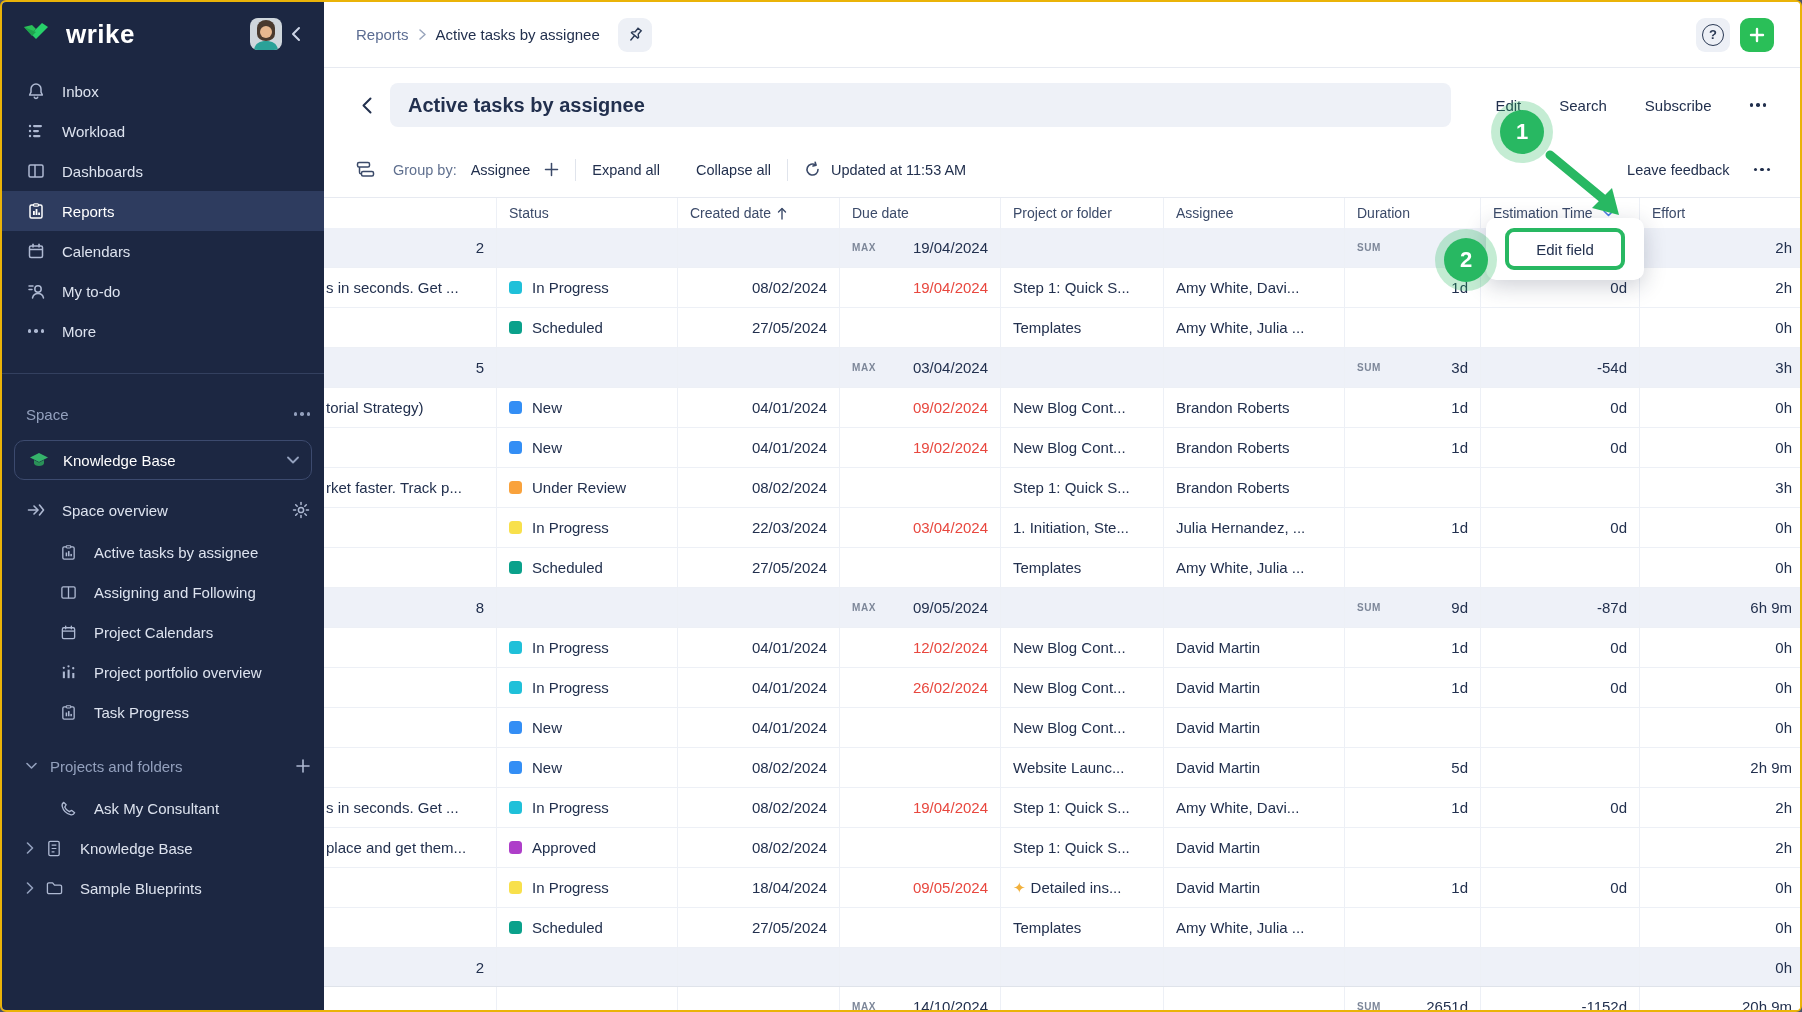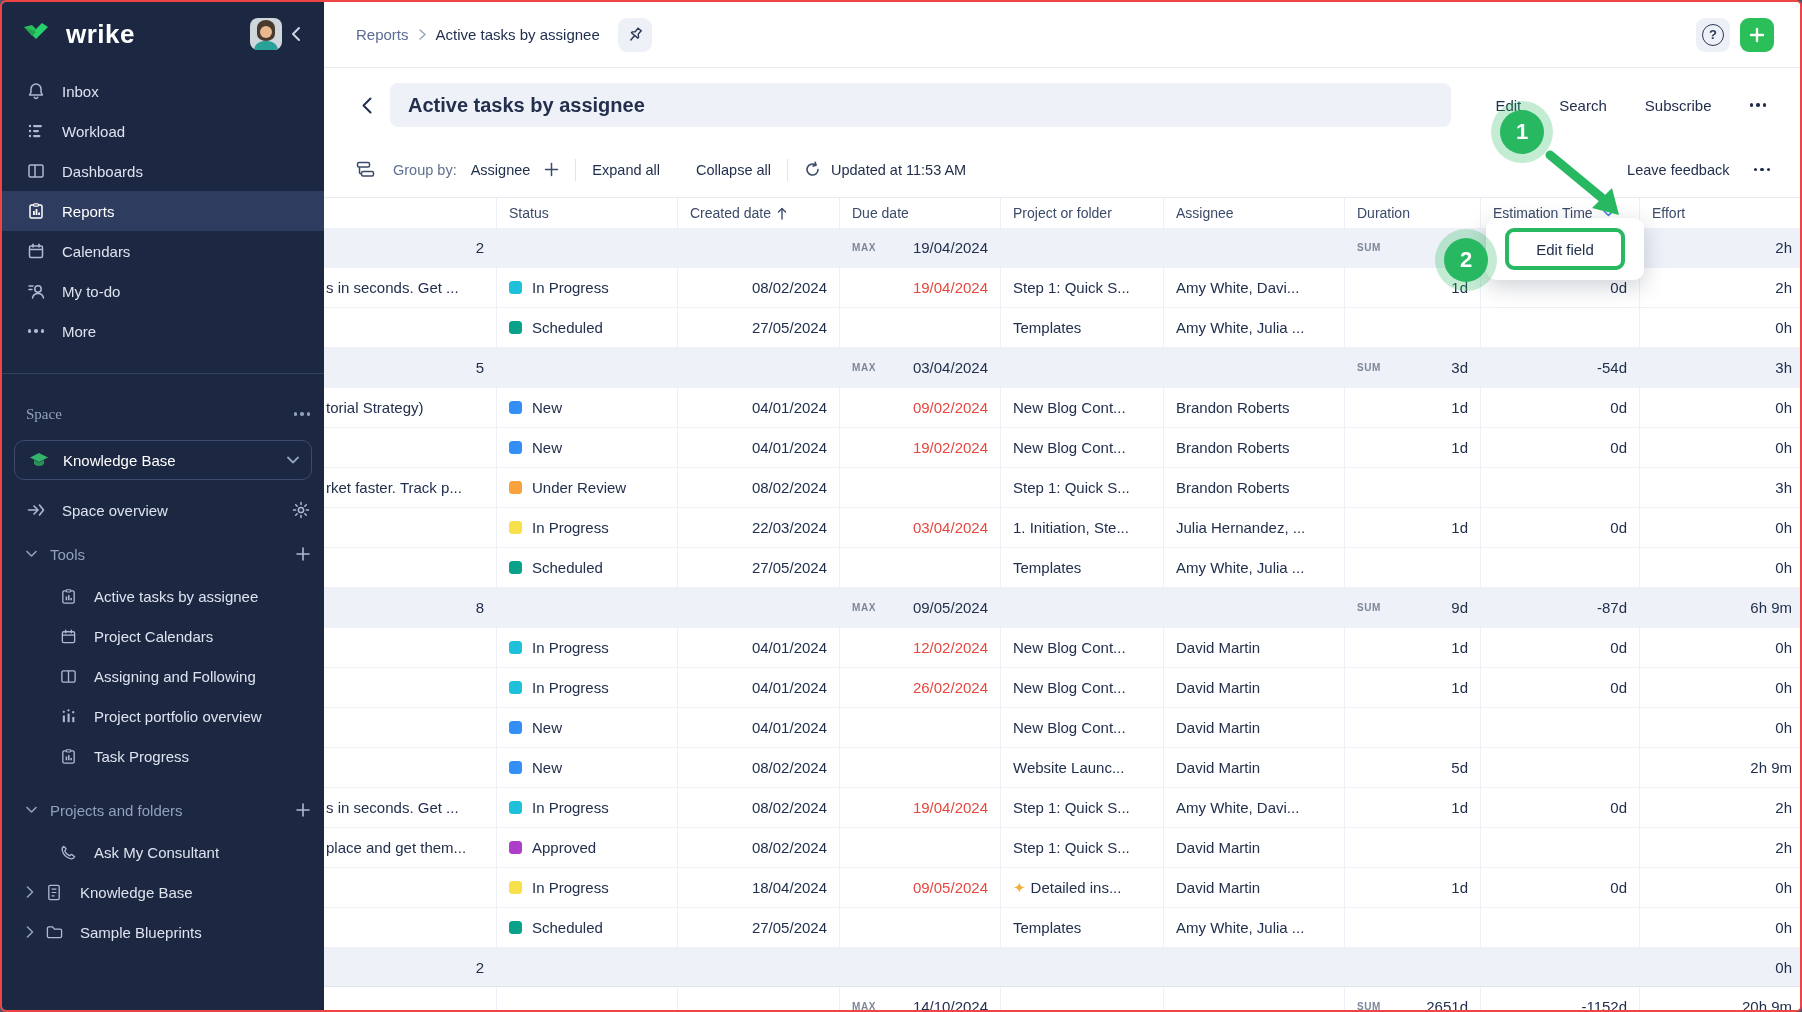--- a/index.html
+++ b/index.html
@@ -1,18 +1,18 @@
 <!DOCTYPE html>
 <html><head>
 <meta charset="utf-8">
 <style>
   * { box-sizing: border-box; margin: 0; padding: 0; }
   html,body { background:#4a5568; }
   body { font-family: "Liberation Sans", "DejaVu Sans", sans-serif; }
-  #app{ position:relative; width:1802px; height:1012px; background:#fff; border:2px solid #ef4444;
+  #app{ position:relative; width:1802px; height:1012px; background:#fff; border:2px solid #eab308;
         border-radius:6px; overflow:hidden; }
 
   
   .sidebar{ position:absolute; left:0; top:0; width:322px; height:100%; background:#1c2742; color:#dde3ef; z-index:10;}
   .sb-head{ height:64px; display:flex; align-items:center; padding:0 14px 0 20px; }
   .logo{ display:flex; align-items:center; gap:10px; flex:1; }
   .logo-text{ color:#fff; font-size:26px; font-weight:700; letter-spacing:.5px; }
   .avatar{ width:32px; height:32px; border-radius:8px; overflow:hidden; flex:0 0 auto; }
   .sb-collapse{ width:28px; display:flex; justify-content:center; color:#cdd5e6; font-size:20px; cursor:pointer;}
   .sb-item{ height:40px; display:flex; align-items:center; padding:0 14px 0 24px; font-size:15px; color:#dde3ef; cursor:pointer;}
@@ -203,21 +203,21 @@
               <i></i>
               <i></i>
             </span>
           </span>
         <span class="lbl">More</span>
       </div>
     </div>
 
     <div class="sb-divider"></div>
 
-    <div class="sb-sec" style="margin-top:18px;font-family:Liberation Serif, serif;">
+    <div class="sb-sec" style="margin-top:18px;">
       <span class="lbl">Space</span>
       <span class="dots" style="color:#93a0bd;">
           <i></i>
           <i></i>
           <i></i>
         </span>
     </div>
 
     <div class="kb-pill">
       <svg class="i" width="20" height="16" viewBox="0 0 20 16">
@@ -249,62 +249,52 @@
               <line x1="14.4" y1="9" x2="16.5" y2="9"></line>
               <line x1="3.7" y1="3.7" x2="5.2" y2="5.2"></line>
               <line x1="12.8" y1="12.8" x2="14.3" y2="14.3"></line>
               <line x1="3.7" y1="14.3" x2="5.2" y2="12.8"></line>
               <line x1="12.8" y1="5.2" x2="14.3" y2="3.7"></line>
             </g>
           </svg>
         </span>
     </div>
 
-    <div class="sb-sec">
-      <svg class="i" width="11" height="8" viewBox="0 0 11 8" style="margin-right:13px;">
-          <polyline points="1,1.5 5.5,6 10,1.5" fill="none" stroke="#93a0bd" stroke-width="1.6" stroke-linecap="round" stroke-linejoin="round"></polyline>
-        </svg>
-      <span class="lbl">Tools</span>
-      <svg class="i" width="14" height="14" viewBox="0 0 14 14">
-          <line x1="7" y1="1" x2="7" y2="13" stroke="#aeb9d2" stroke-width="1.6" stroke-linecap="round"></line>
-          <line x1="1" y1="7" x2="13" y2="7" stroke="#aeb9d2" stroke-width="1.6" stroke-linecap="round"></line>
-        </svg>
-    </div>
 
     <div class="sb-item indent2">
       <span class="ic">
           <svg class="i" width="17" height="17" viewBox="0 0 18 18">
             <rect x="3" y="3" width="12" height="13" rx="1.5" fill="none" stroke="currentColor" stroke-width="1.4"></rect>
             <rect x="6.5" y="1.8" width="5" height="2.4" rx="1" fill="#1c2742" stroke="currentColor" stroke-width="1.1"></rect>
             <rect x="6" y="9" width="1.6" height="4" fill="currentColor"></rect>
             <rect x="8.5" y="7.5" width="1.6" height="5.5" fill="currentColor"></rect>
             <rect x="11" y="10.5" width="1.6" height="2.5" fill="currentColor"></rect>
           </svg>
         </span>
       <span class="lbl">Active tasks by assignee</span>
     </div>
     <div class="sb-item indent2">
       <span class="ic">
           <svg class="i" width="17" height="17" viewBox="0 0 18 18">
+            <rect x="2" y="3" width="14" height="12" rx="1.5" fill="none" stroke="currentColor" stroke-width="1.4"></rect>
+            <line x1="9" y1="3" x2="9" y2="15" stroke="currentColor" stroke-width="1.4"></line>
+          </svg>
+        </span>
+      <span class="lbl">Assigning and Following</span>
+    </div>
+    <div class="sb-item indent2">
+      <span class="ic">
+          <svg class="i" width="17" height="17" viewBox="0 0 18 18">
             <rect x="2.5" y="4" width="13" height="11.5" rx="1.5" fill="none" stroke="currentColor" stroke-width="1.4"></rect>
             <line x1="2.5" y1="7.5" x2="15.5" y2="7.5" stroke="currentColor" stroke-width="1.4"></line>
             <line x1="6" y1="2.2" x2="6" y2="5" stroke="currentColor" stroke-width="1.4" stroke-linecap="round"></line>
             <line x1="12" y1="2.2" x2="12" y2="5" stroke="currentColor" stroke-width="1.4" stroke-linecap="round"></line>
           </svg>
         </span>
       <span class="lbl">Project Calendars</span>
-    </div>
-    <div class="sb-item indent2">
-      <span class="ic">
-          <svg class="i" width="17" height="17" viewBox="0 0 18 18">
-            <rect x="2" y="3" width="14" height="12" rx="1.5" fill="none" stroke="currentColor" stroke-width="1.4"></rect>
-            <line x1="9" y1="3" x2="9" y2="15" stroke="currentColor" stroke-width="1.4"></line>
-          </svg>
-        </span>
-      <span class="lbl">Assigning and Following</span>
     </div>
     <div class="sb-item indent2">
       <span class="ic">
           <svg class="i" width="17" height="17" viewBox="0 0 18 18">
             <circle cx="4" cy="4" r="1.2" fill="currentColor"></circle>
             <circle cx="9" cy="2.5" r="1.2" fill="currentColor"></circle>
             <circle cx="14" cy="4.5" r="1.2" fill="currentColor"></circle>
             <rect x="3" y="8" width="2.2" height="7" fill="currentColor"></rect>
             <rect x="8" y="6" width="2.2" height="9" fill="currentColor"></rect>
             <rect x="13" y="9.5" width="2.2" height="5.5" fill="currentColor"></rect>

